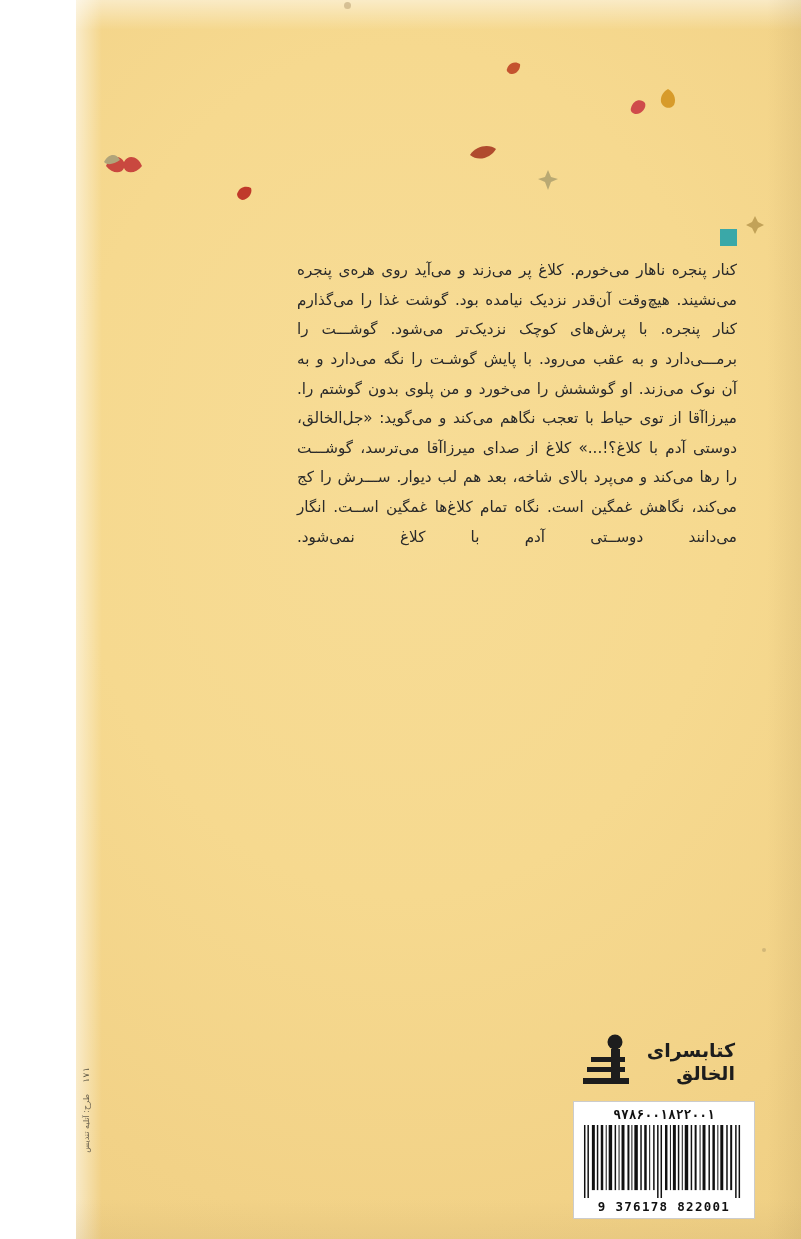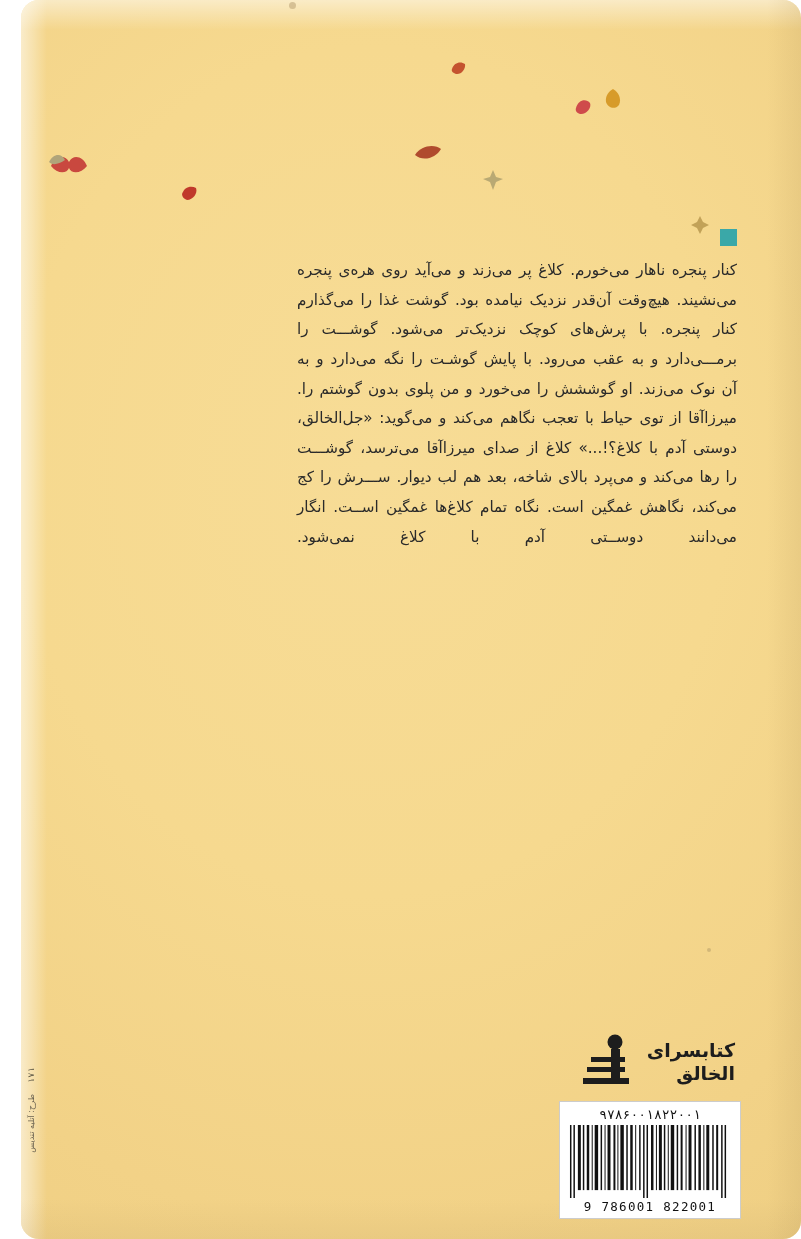--- a/index.html
+++ b/index.html
@@ -5,25 +5,24 @@
   html, body {
     margin: 0;
     padding: 0;
     background: #ffffff;
   }
   body {
     font-family: "DejaVu Sans", sans-serif;
   }
   .page {
     position: relative;
-    width: 780px;
+    width: 725px;
     height: 1239px;
     overflow: hidden;
     background: radial-gradient(ellipse 120% 90% at 45% 38%, #f7dc96 0%, #f6d98f 38%, #f2d287 68%, #eccc80 100%);
-    border-radius: 18px;
   }
   
   .page-shade-left {
     position: absolute;
     top: 0; left: 0;
     width: 26px; height: 100%;
     background: linear-gradient(to right, rgba(255,255,255,0.55), rgba(255,255,255,0));
     pointer-events: none;
   }
   .page-shade-right {
@@ -102,32 +101,33 @@
     font-size: 19px;
     line-height: 1.22;
     text-align: right;
     font-weight: bold;
     direction: rtl;
   }
 
   
   .barcode-box {
     position: absolute;
-    right: 60px;
+    right: 46px;
     bottom: 20px;
     width: 182px;
     height: 118px;
     background: #ffffff;
     border: 1px solid #cccccc;
     box-sizing: border-box;
     padding: 5px 8px 4px 8px;
     display: flex;
     flex-direction: column;
     align-items: center;
     justify-content: flex-start;
+    font-weight: bold;
   }
   .barcode-top-digits {
     font-family: "DejaVu Sans Mono", monospace;
     font-size: 13px;
     letter-spacing: 1.6px;
     color: #111;
     direction: ltr;
     margin-bottom: 3px;
   }
   .barcode-bars {
@@ -281,19 +281,19 @@
         <rect x="128" y="0" width="1.5" height="66"></rect>
         <rect x="132" y="0" width="2.5" height="66"></rect>
         <rect x="137" y="0" width="1" height="66"></rect>
         <rect x="140" y="0" width="3" height="66"></rect>
         <rect x="146" y="0" width="1.5" height="66"></rect>
         <rect x="150" y="0" width="2" height="66"></rect>
         <rect x="155" y="0" width="1.5" height="74"></rect>
         <rect x="158.5" y="0" width="1.5" height="74"></rect>
       </g>
     </svg>
-    <div class="barcode-bottom-digits">9  786001 822001</div>
+    <div class="barcode-bottom-digits">9  376178 822001</div>
   </div>
 
   <div class="spine-code">۱۷۱</div>
   <div class="spine-text">طرح: آتلیه تندیس</div>
 
 </div>
 
 </body></html>

